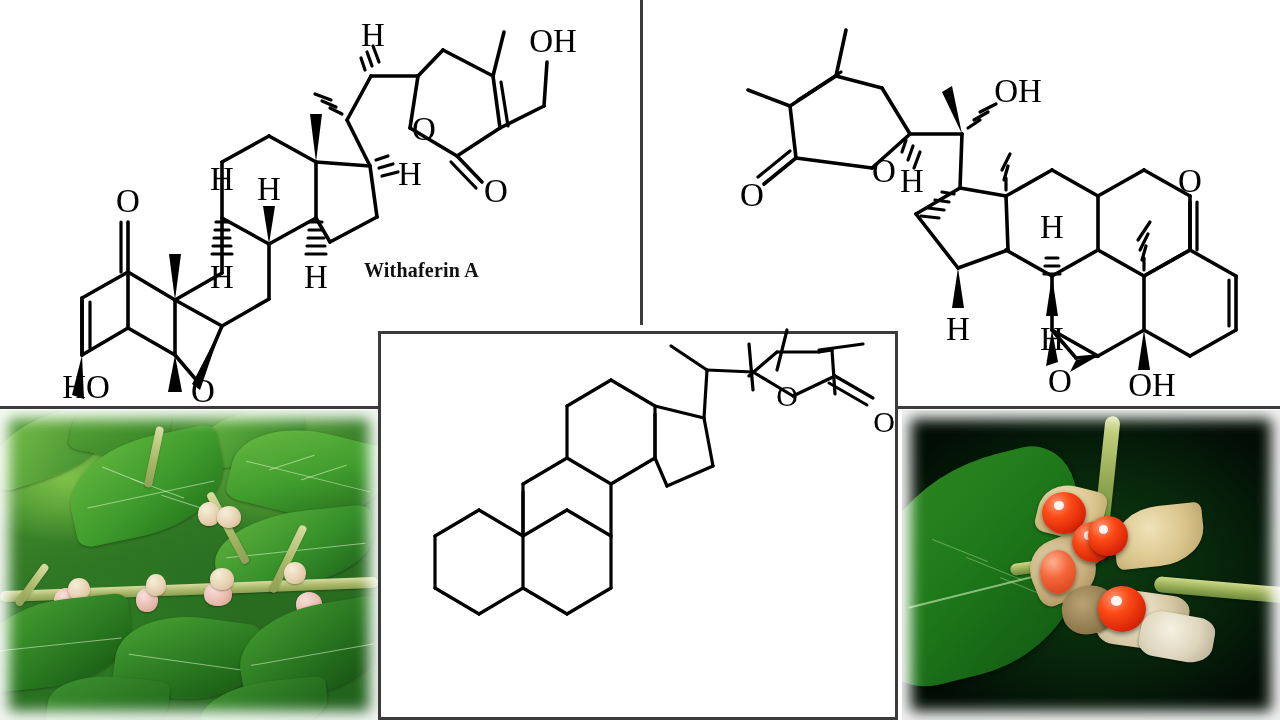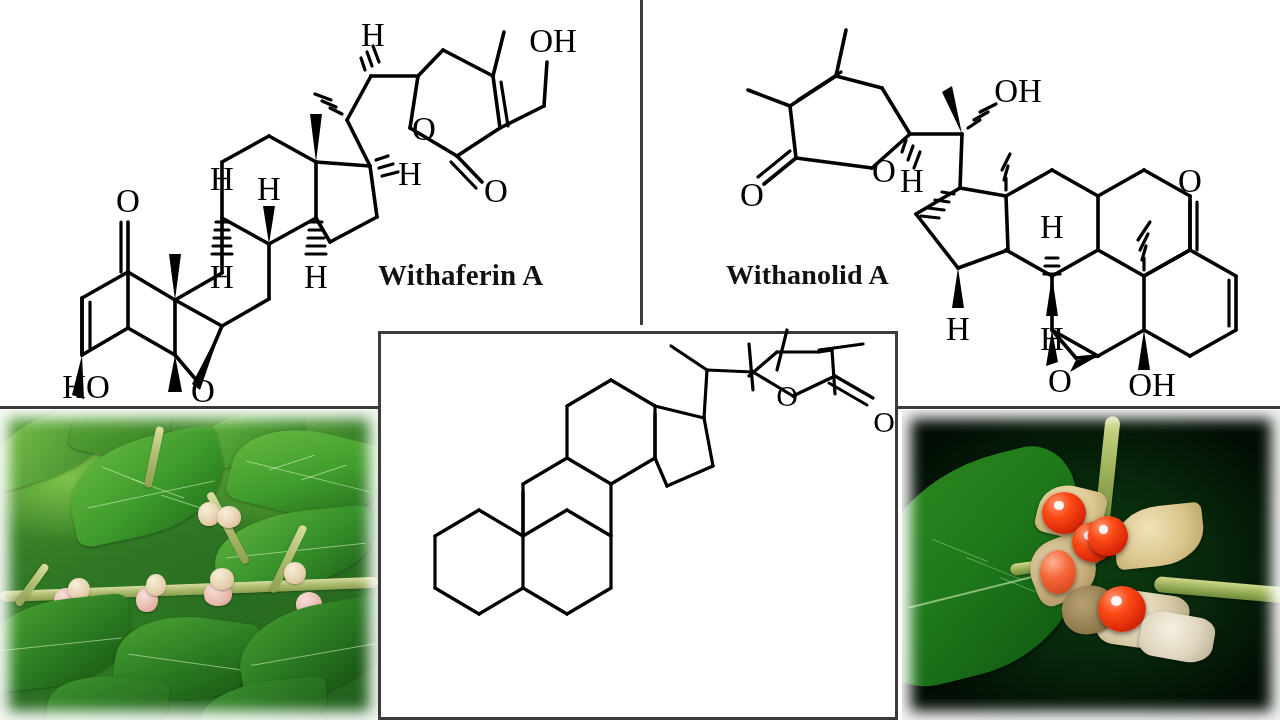--- a/index.html
+++ b/index.html
@@ -199,21 +199,21 @@
         <text x="249" y="190">H</text>
         <text x="390" y="175">H</text>
         <text x="353" y="36">H</text>
         <text x="404" y="130">O</text>
         <text x="476" y="192">O</text>
         <text x="533" y="42">OH</text>
       </g>
     </svg>
   </div>
 
-  <div class="lbl" style="left:378px;top:259px;font-size:29px;">Withaferin A</div>
+  <div class="lbl" style="left:364px;top:259px;font-size:20px;">Withaferin A</div>
 
   <div class="mol" style="left:740px;top:10px;">
     <svg width="540" height="390" viewBox="0 0 540 390">
 
       <g fill="none" stroke="#000" stroke-width="3.6" stroke-linecap="round" stroke-linejoin="round">
         <path d="M56,148 L50,96"></path>
         <path d="M50,96 L96,66"></path>
         <path d="M96,66 L142,78"></path>
         <path d="M142,78 L170,124"></path>
         <path d="M170,124 L132,158"></path>
@@ -336,21 +336,20 @@
         <text x="218" y="330">H</text>
         <text x="312" y="340">H</text>
         <text x="312" y="228">H</text>
         <text x="450" y="182">O</text>
         <text x="320" y="382">O</text>
         <text x="412" y="386">OH</text>
       </g>
     </svg>
   </div>
 
-  <div class="lbl" style="left:726px;top:259px;font-size:28px;">Withanolid A</div>
 
   <div class="panel-border" style="left:378px;top:331px;width:520px;height:389px;">
 
     <div class="mol" style="left:14px;top:6px;">
       <svg width="490" height="300" viewBox="0 0 490 300">
         <g fill="none" stroke="#000" stroke-width="3.2" stroke-linecap="round" stroke-linejoin="round">
 
           <path d="M40,196 L40,248"></path>
           <path d="M40,248 L84,274"></path>
           <path d="M84,274 L128,248"></path>

